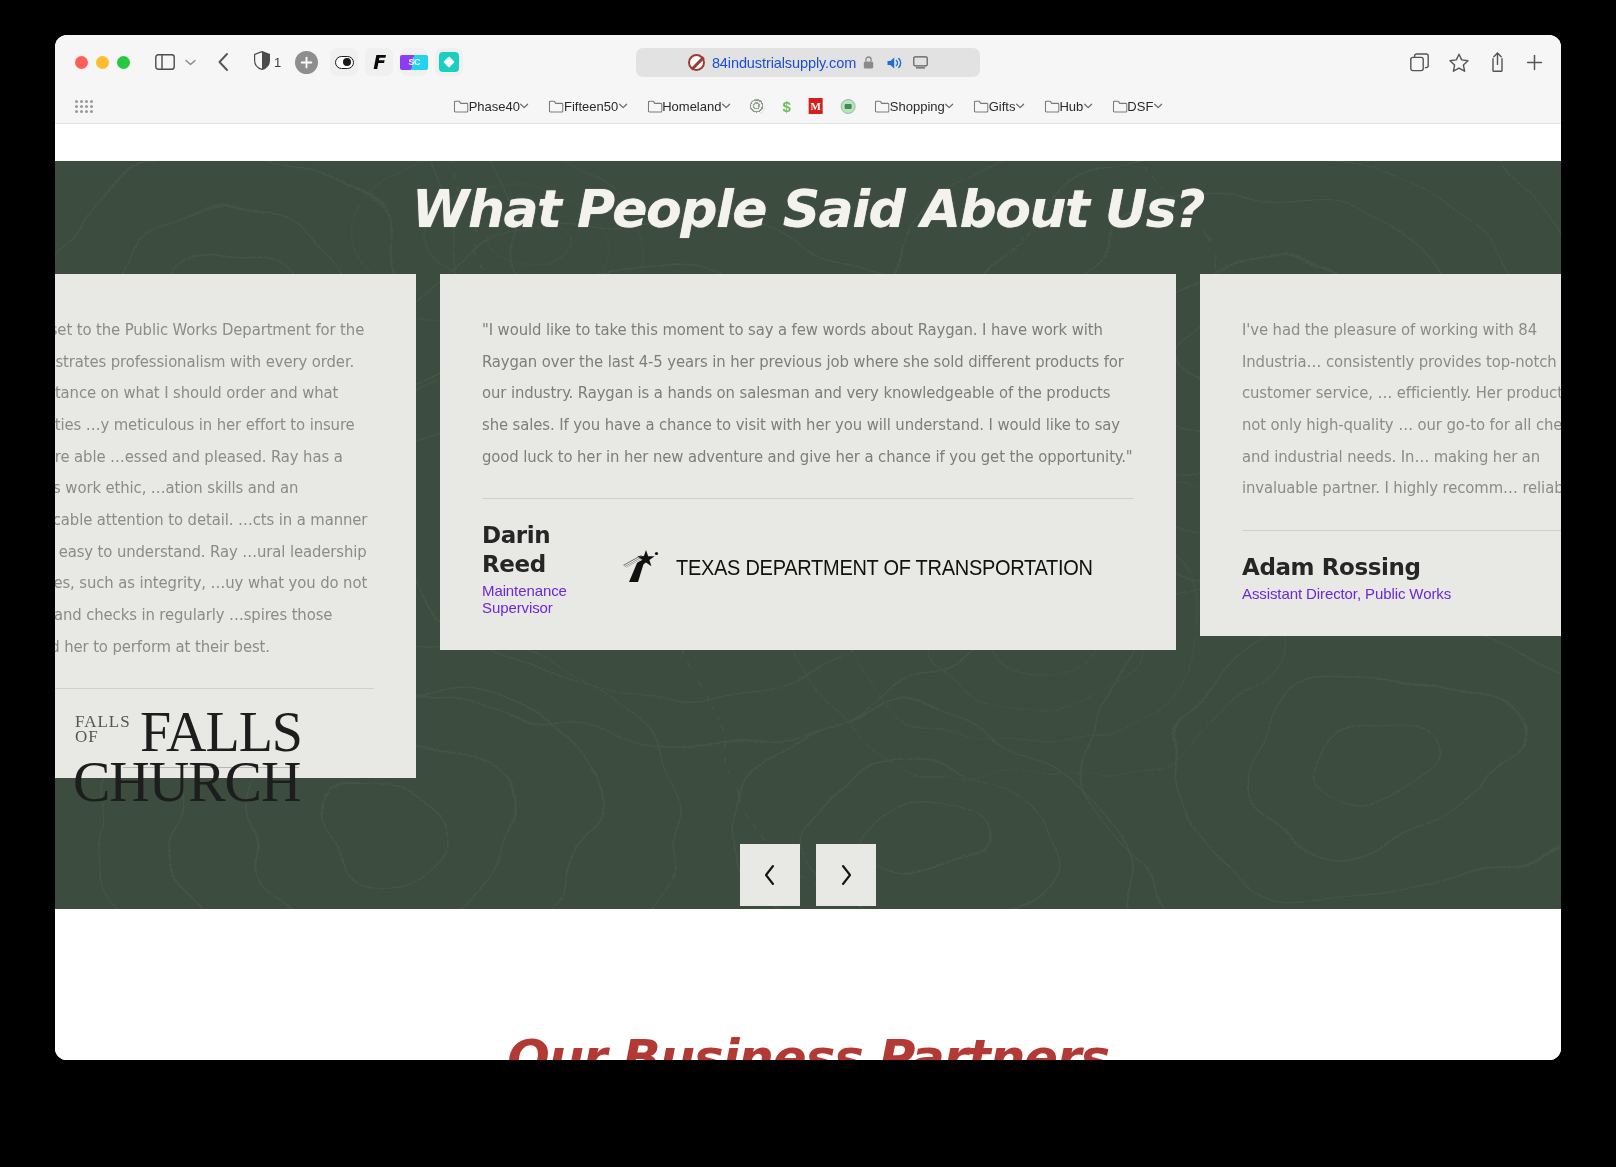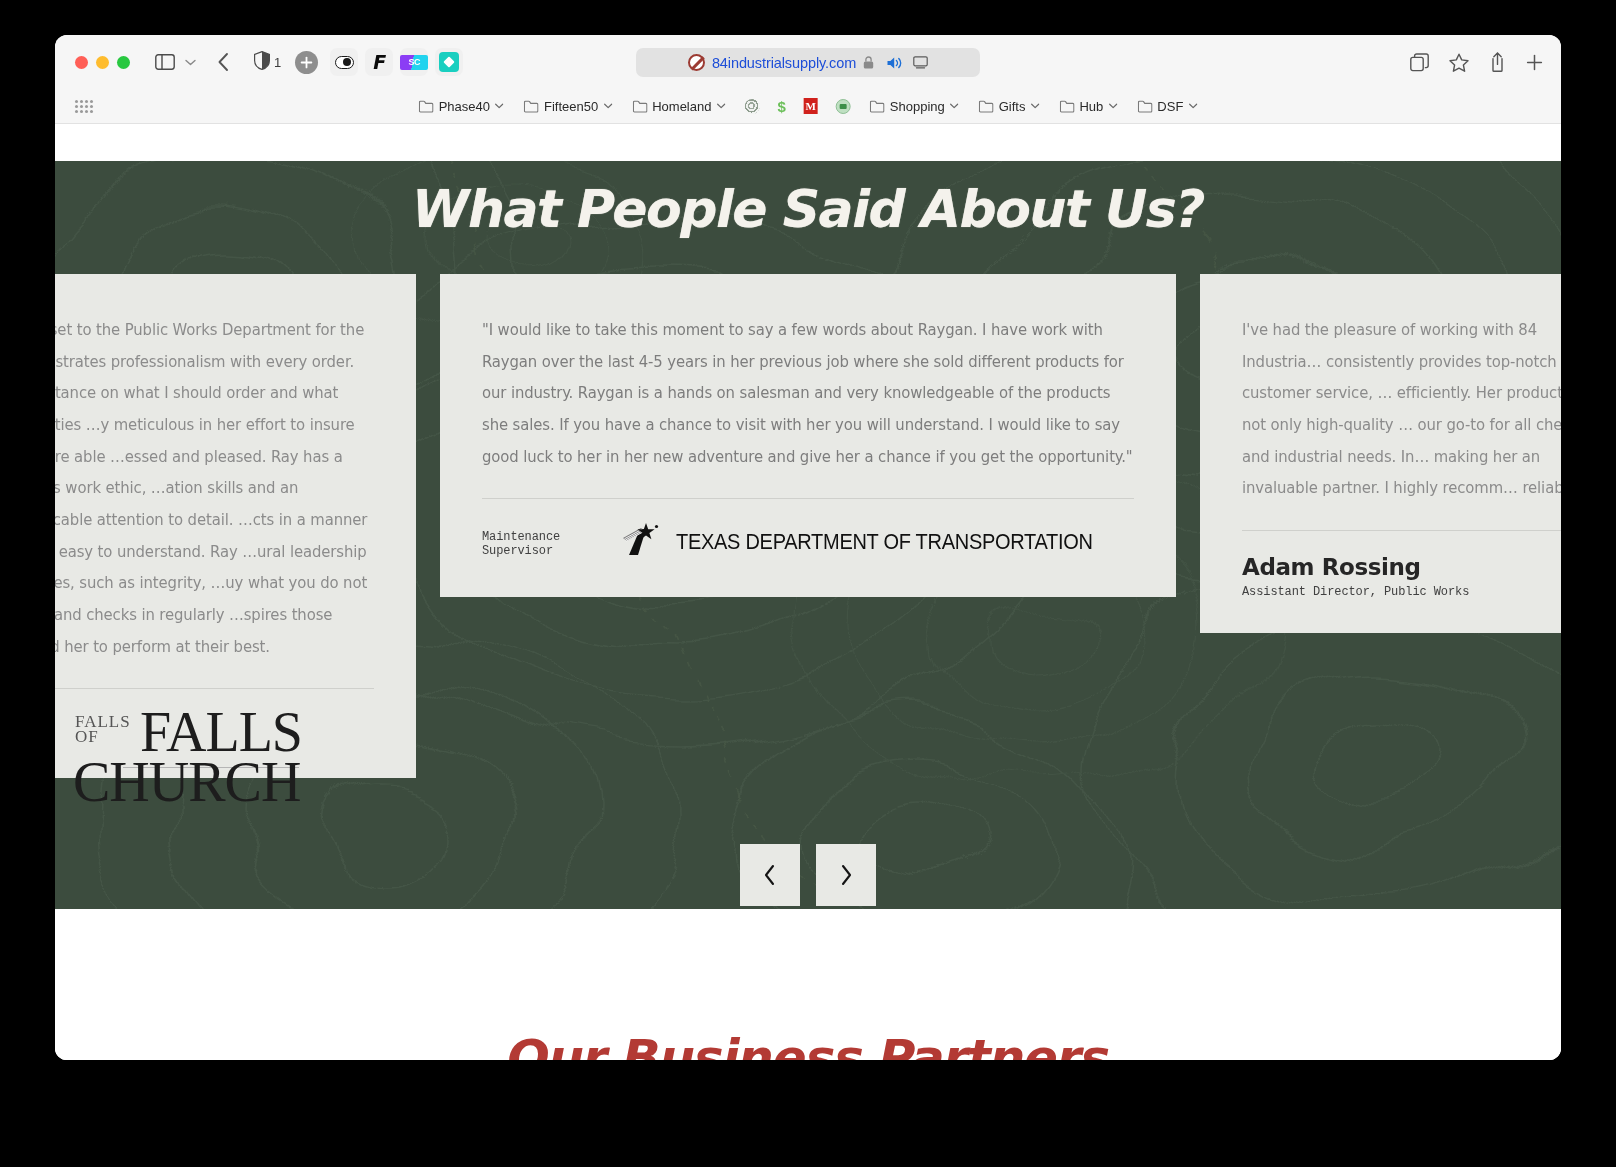--- a/index.html
+++ b/index.html
@@ -144,21 +144,21 @@
     grid-auto-rows: 3px; gap: 2px;
     margin-right: 26px;
   }
   .grid-dots span { width:3px;height:3px;border-radius:50%;background:#9a9a9a;display:block; }
 
   .bm-center {
     position: absolute; left: 50%; transform: translateX(-50%);
     display: flex; align-items: center; gap: 0;
   }
   .bm-item {
-    display: flex; align-items: center; gap: 5px;
+    display: flex; align-items: center; 
     padding: 0 10px;
     font-size: 13px; color: #2a2a2a;
     white-space: nowrap;
   }
   .folder-ico { color:#7a7a7a; display:flex; }
   .bm-caret { color:#6a6a6a; font-size: 9px; display:flex; }
 
   .bm-fav { padding: 0 9px; display:flex; align-items:center; }
   .fav-spiral {
     width:15px;height:15px;border-radius:50%;
@@ -247,22 +247,22 @@
   }
 
   .card-footer { display: flex; align-items: center; justify-content: space-between; }
   .author-block { }
   .author-name {
     font-family: "DejaVu Sans", sans-serif;
     font-size: 23px; font-weight: 700; color: #262626;
     letter-spacing: -0.4px; line-height: 1.25;
   }
   .author-role {
-    font-family: Liberation Mono, monospace;
-    font-size: 12px; color: #404040; margin-top: 3px;
+    font-family: Liberation Sans, sans-serif;
+    font-size: 15px; color: #6d28d9; margin-top: 3px;
     letter-spacing: -0.1px;
   }
 
   .logo-txdot { display: flex; align-items: center; gap: 14px; margin-right: 10px; }
   .txdot-mark { position: relative; width: 46px; height: 42px; }
   .txdot-text {
     font-family: "Liberation Sans Narrow","Liberation Sans", sans-serif;
     font-size: 21.5px; color: #111; letter-spacing: -0.3px;
     transform: scaleX(0.93); transform-origin: left center;
     white-space: nowrap;
@@ -638,20 +638,21 @@
             <span class="fc-rule"></span>
             <span class="fc-big2">CHURCH</span>
           </div>
         </div>
 
         <div class="card center">
           <div class="quote-text">"I would like to take this moment to say a few words about Raygan. I have work with Raygan over the last 4-5 years in her previous job where she sold different products for our industry. Raygan is a hands on salesman and very knowledgeable of the products she sales. If you have a chance to visit with her you will understand. I would like to say good luck to her in her new adventure and give her a chance if you get the opportunity."</div>
           <div class="card-divider"></div>
           <div class="card-footer">
             <div class="author-block">
+              <div class="author-name">Darin Reed</div>
               <div class="author-role">Maintenance Supervisor</div>
             </div>
             <div class="logo-txdot">
               <span class="txdot-mark">
                 <svg width="46" height="42" viewBox="0 0 46 42">
                   <polygon points="24,8 30,8 22,34 13,34" fill="#111"></polygon>
                   <g fill="#7b7b7b">
                     <polygon points="7,17 25,7 29,10 11,20"></polygon>
                   </g>
                   <g stroke="#ffffff" stroke-width="0.9">

